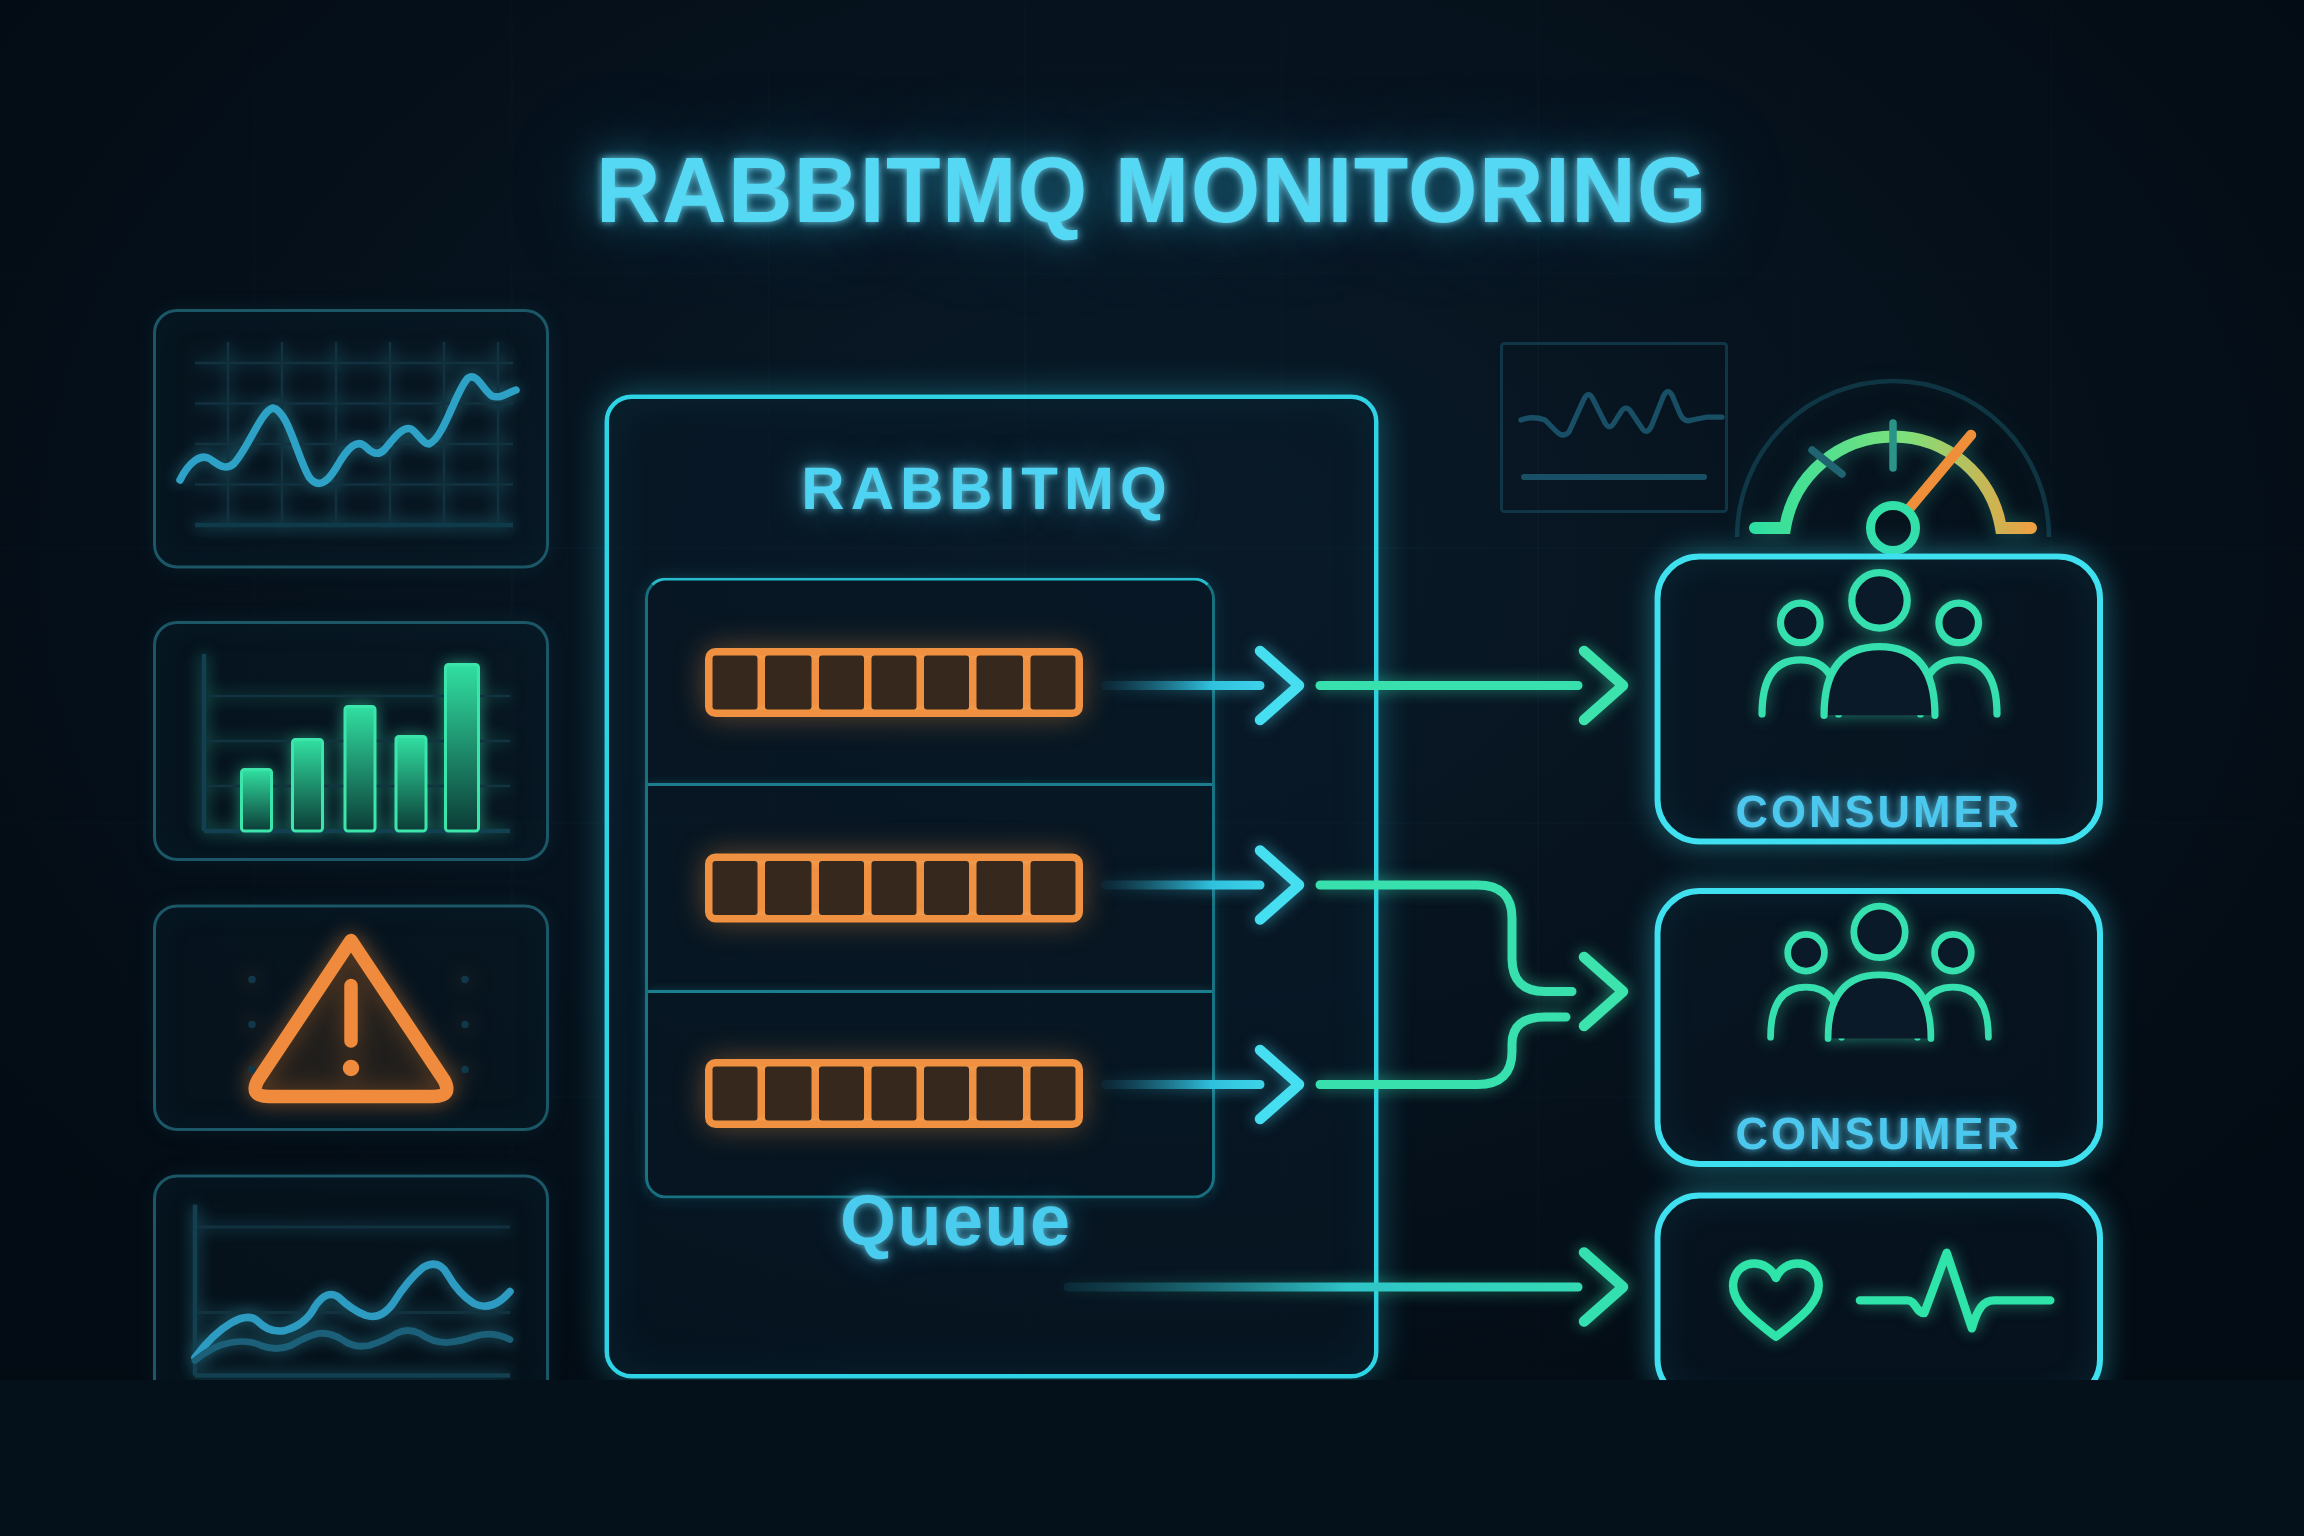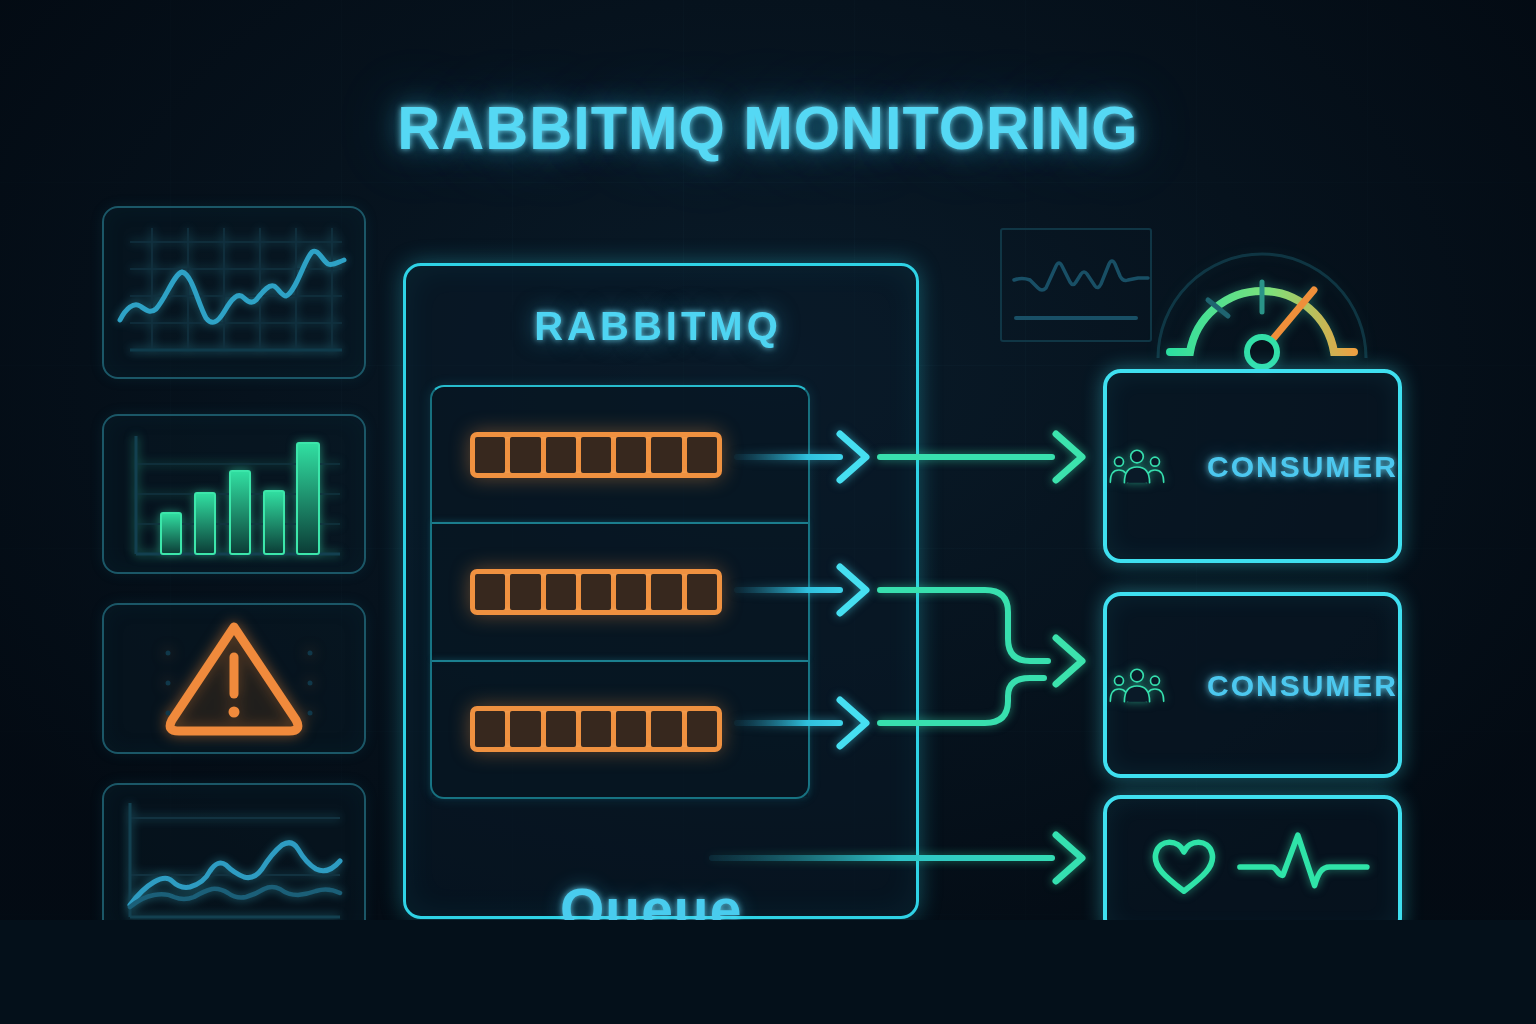--- a/index.html
+++ b/index.html
@@ -48,29 +48,29 @@
   }
   .node-row{flex:1;display:flex;align-items:center;}
   .node-row + .node-row{border-top:2px solid rgba(35,160,178,.75);box-shadow:0 -1px 6px rgba(35,160,178,.25);}
   .qbar{
     margin-left:38px;width:252px;height:46px;box-sizing:border-box;
     display:flex;gap:5px;border:5px solid #ef9140;border-radius:7px;background:#ef9140;
     box-shadow:0 0 20px rgba(239,145,64,.40), inset 0 0 6px rgba(255,190,120,.5);
   }
   .qcell{flex:1;background:#37281e;border-radius:2px;}
   #queue-label{
-    left:560px;top:876px;font-size:57px;font-weight:600;color:#49ccee;letter-spacing:1px;
+    left:560px;top:787px;font-size:48px;font-weight:600;color:#49ccee;letter-spacing:1px;
     text-shadow:0 0 6px rgba(110,225,255,.8),0 0 20px rgba(60,200,240,.45);
   }
   
   .rbox{
-    left:1103px;width:291px;border-radius:18px;border:4px solid #3fe0f0;
+    left:1103px;width:291px;border-radius:30px;border:4px solid #3fe0f0;
     background:rgba(8,24,36,.6);
     box-shadow:0 0 20px rgba(63,224,240,.40), inset 0 0 26px rgba(63,224,240,.08);
-    display:flex;flex-direction:row;align-items:center;justify-content:center;gap:40px;
+    display:flex;flex-direction:column;align-items:center;justify-content:center;gap:40px;
   }
   .rbox-label{
     font-size:30px;font-weight:700;letter-spacing:2px;color:#4cc8ef;
     text-shadow:0 0 6px rgba(110,225,255,.8),0 0 18px rgba(60,200,240,.45);
     margin-top:2px;
   }
   .glow-green{filter:drop-shadow(0 0 5px rgba(54,223,174,.55));}
   .glow-cyan{filter:drop-shadow(0 0 5px rgba(70,215,240,.45));}
   .glow-orange{filter:drop-shadow(0 0 7px rgba(240,140,60,.55));}
   .dim{opacity:.85;}

